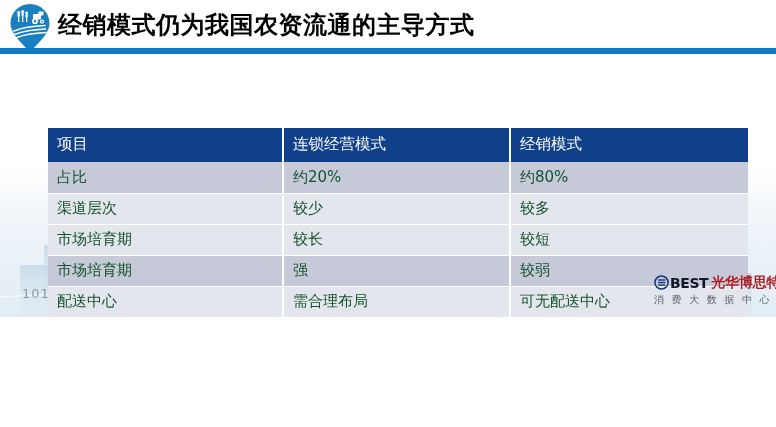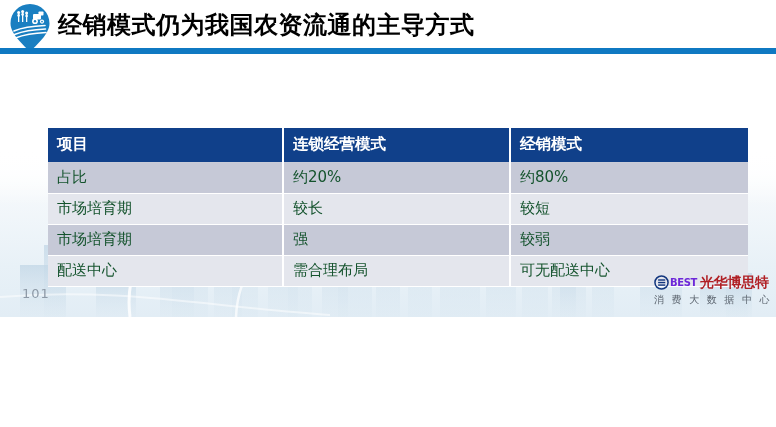--- a/index.html
+++ b/index.html
@@ -99,21 +99,21 @@
     color: #1a1a1a;
   }
   #comparison-table col.c1 { width: 235px; }
   #comparison-table col.c2 { width: 227px; }
   #comparison-table col.c3 { width: 238px; }
 
   #comparison-table th {
     background: #10408a;
     color: #ffffff;
     font-size: 15.5px;
-    font-weight: bold;
+    font-weight: normal;
     text-align: left;
     padding: 6px 16px 7px 9px;
     height: 18px;
     border-right: 2px solid #ffffff;
     border-bottom: 1px solid #c9ccd8;
   }
   #comparison-table th:last-child { border-right: none; }
 
   #comparison-table td {
     text-align: left;
@@ -152,23 +152,23 @@
     height: 19px;
     white-space: nowrap;
   }
   .brand-mark {
     width: 15px;
     height: 15px;
     margin-right: 1px;
     flex: 0 0 auto;
   }
   .brand-best {
-    font-size: 10px;
+    font-size: 14px;
     font-weight: bold;
-    color: #6d28d9;
+    color: #0f172a;
     letter-spacing: -0.4px;
     font-family: "DejaVu Sans", "Liberation Sans", sans-serif;
   }
   .brand-cn {
     font-size: 14px;
     font-weight: bold;
     color: #b01f24;
     margin-left: 3px;
     letter-spacing: -0.2px;
   }
@@ -294,20 +294,25 @@
         <th>经销模式</th>
       </tr>
     </thead>
     <tbody>
       <tr class="band-dark">
         <td>占比</td>
         <td>约20%</td>
         <td>约80%</td>
       </tr>
       <tr class="band-light">
+        <td>渠道层次</td>
+        <td>较少</td>
+        <td>较多</td>
+      </tr>
+      <tr class="band-light">
         <td>市场培育期</td>
         <td>较长</td>
         <td>较短</td>
       </tr>
       <tr class="band-dark">
         <td>市场培育期</td>
         <td>强</td>
         <td>较弱</td>
       </tr>
       <tr class="band-light">

